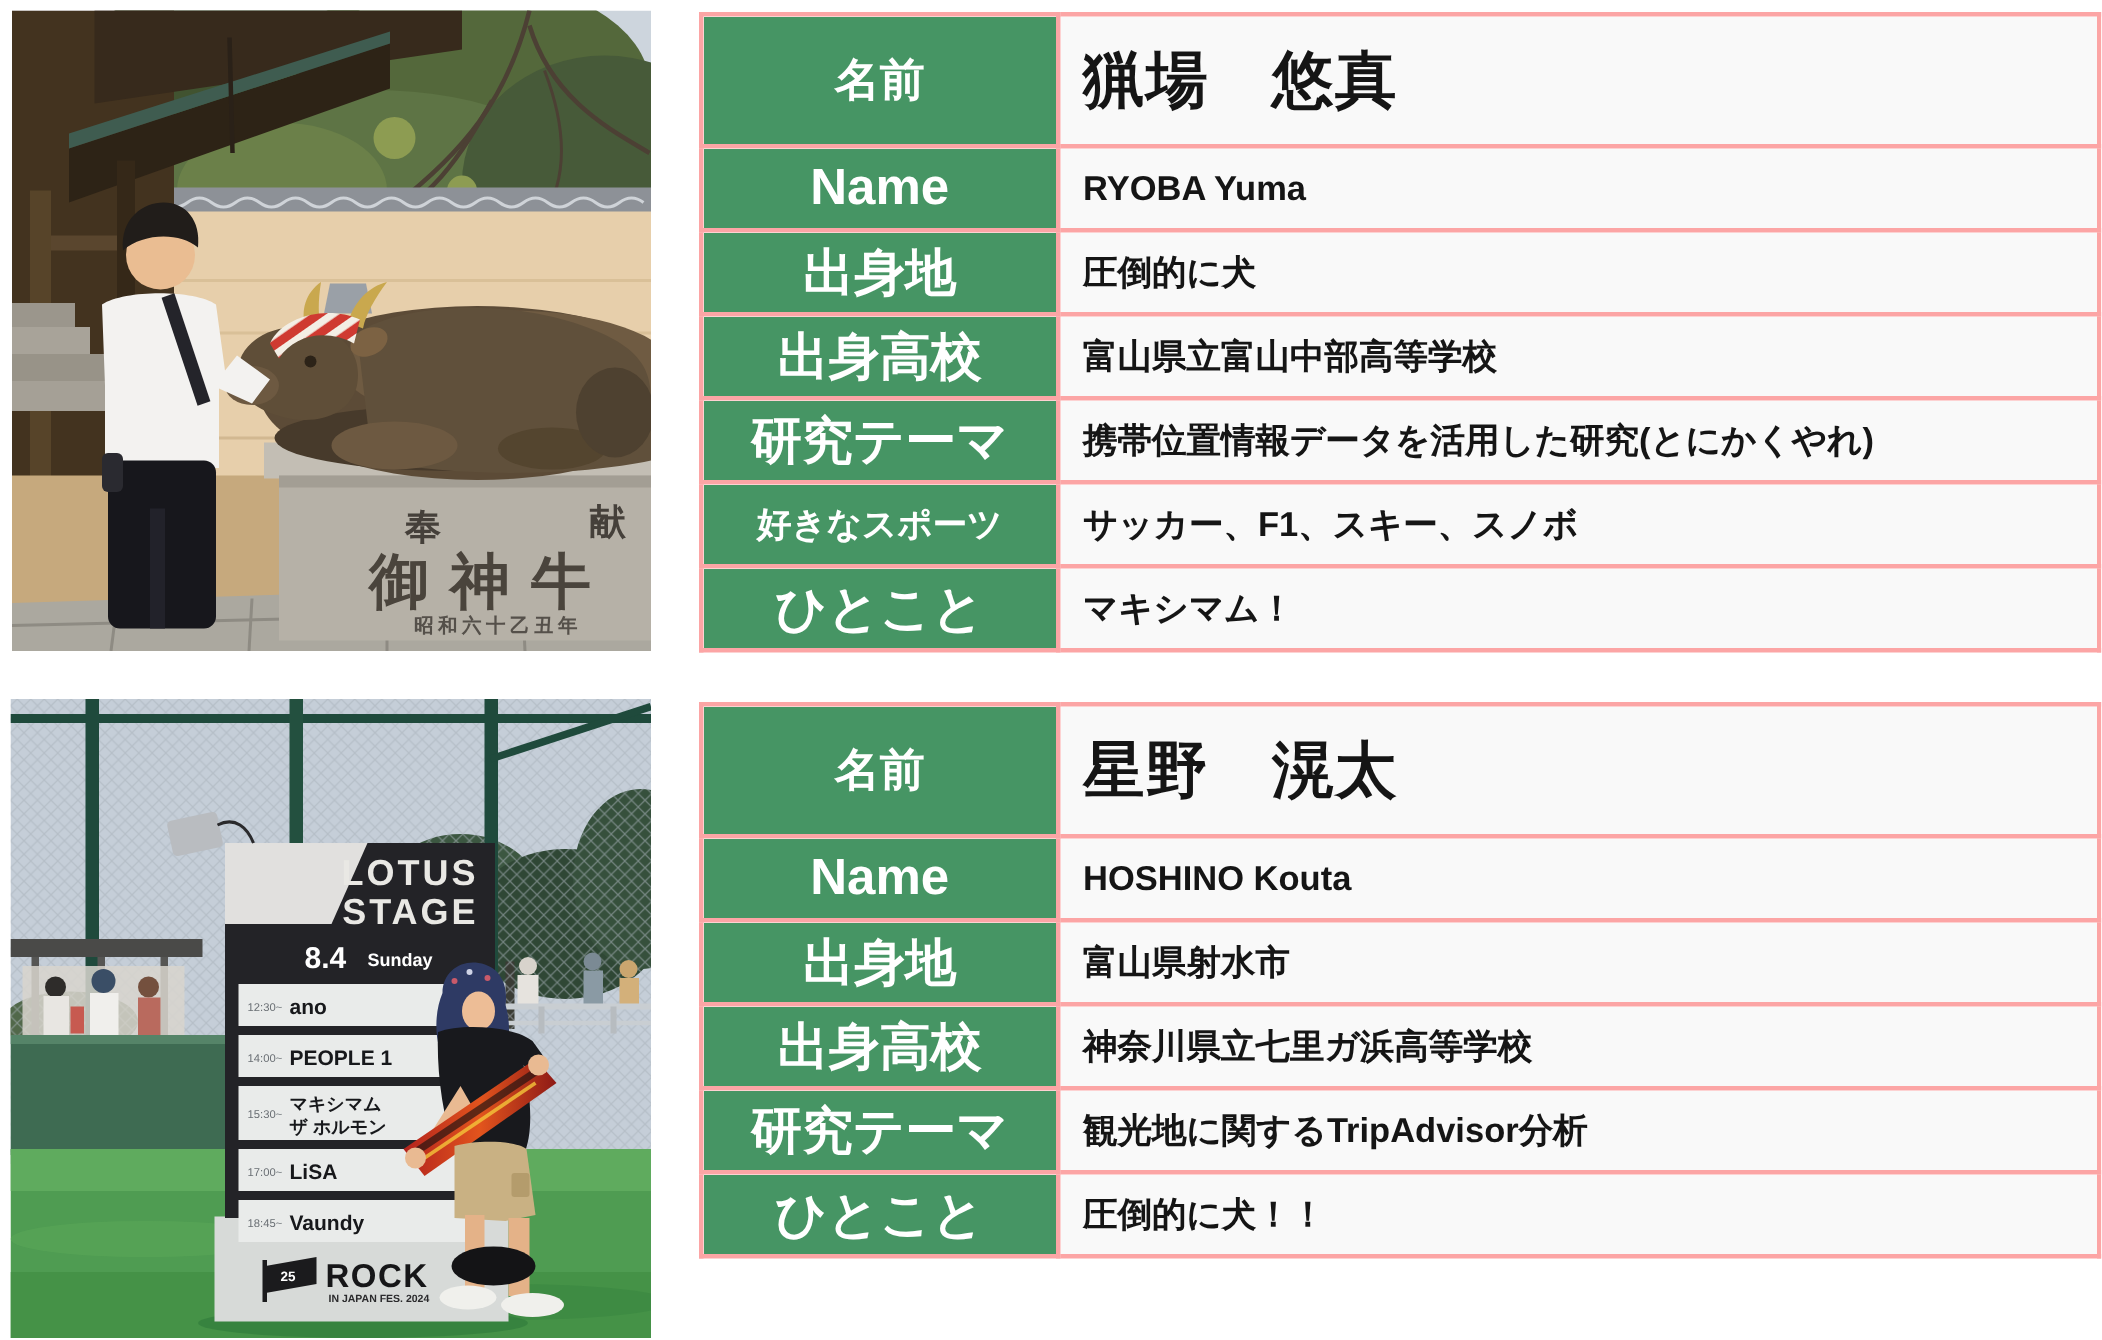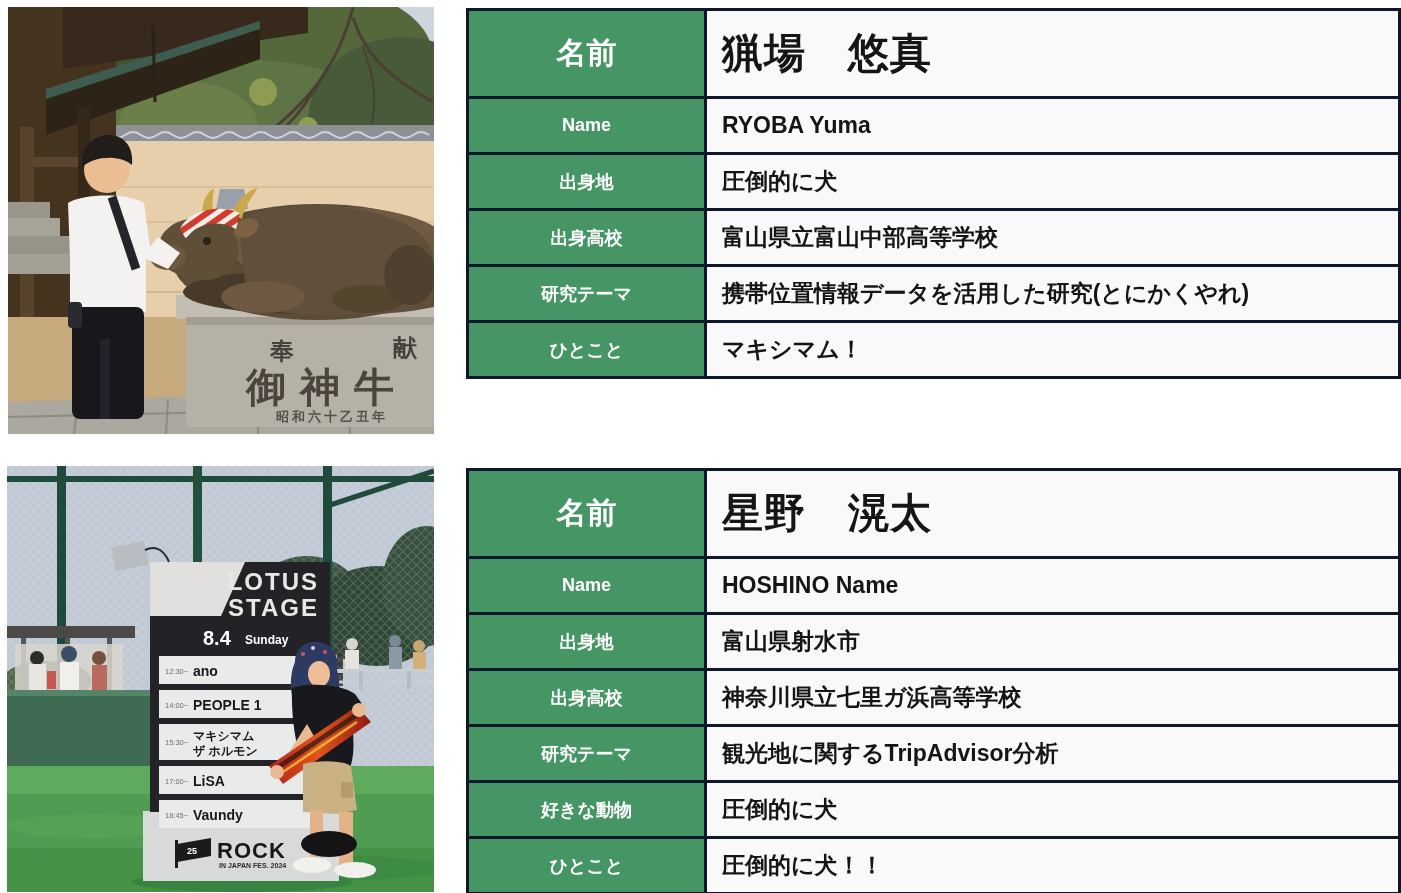--- a/index.html
+++ b/index.html
@@ -6,24 +6,24 @@
   body{font-family:"Liberation Sans","DejaVu Sans",sans-serif;}
   #page{position:relative;width:1401px;height:893px;background:#ffffff;overflow:hidden;}
 
   .photo{position:absolute;display:block;}
   #photo1{left:8px;top:7px;width:426px;height:427px;}
   #photo2{left:7px;top:466px;width:427px;height:426px;}
 
   table.card{position:absolute;border-collapse:collapse;table-layout:fixed;width:935px;}
   #table1{left:466px;top:8px;}
   #table2{left:466px;top:468px;}
-  table.card td{border:3px solid #0f172a;overflow:hidden;}
+  table.card td{border:3px solid #fca5a5;overflow:hidden;}
   td.lbl{
     width:233px;background:#469564;color:#ffffff;text-align:center;
-    font-weight:bold;font-size:18px;white-space:nowrap;
+    font-weight:bold;font-size:34px;white-space:nowrap;
   }
   td.val{
     background:#f9f9f9;color:#151515;font-weight:bold;font-size:23px;
     padding:0 0 0 15px;white-space:nowrap;
   }
   tr.row-normal{height:56px;}
   tr.row-name{height:88px;}
   tr.row-name td.lbl{font-size:30px;}
   tr.row-name td.val{font-size:41px;letter-spacing:1px;}
   tr.row-sports td.lbl{font-size:23px;}
@@ -156,20 +156,24 @@
         <td class="lbl">出身地</td>
         <td class="val">圧倒的に犬</td>
       </tr>
       <tr class="row-normal">
         <td class="lbl">出身高校</td>
         <td class="val">富山県立富山中部高等学校</td>
       </tr>
       <tr class="row-normal">
         <td class="lbl">研究テーマ</td>
         <td class="val">携帯位置情報データを活用した研究(とにかくやれ)</td>
+      </tr>
+      <tr class="row-normal row-sports">
+        <td class="lbl">好きなスポーツ</td>
+        <td class="val">サッカー、F1、スキー、スノボ</td>
       </tr>
       <tr class="row-normal">
         <td class="lbl">ひとこと</td>
         <td class="val">マキシマム！</td>
       </tr>
     </tbody>
   </table>
 
   <svg id="photo2" class="photo" viewBox="0 0 427 426">
     <defs>
@@ -316,38 +320,34 @@
   </svg>
 
   <table id="table2" class="card">
     <tbody>
       <tr class="row-name">
         <td class="lbl">名前</td>
         <td class="val">星野　滉太</td>
       </tr>
       <tr class="row-normal">
         <td class="lbl">Name</td>
-        <td class="val">HOSHINO Name</td>
+        <td class="val">HOSHINO Kouta</td>
       </tr>
       <tr class="row-normal">
         <td class="lbl">出身地</td>
         <td class="val">富山県射水市</td>
       </tr>
       <tr class="row-normal">
         <td class="lbl">出身高校</td>
         <td class="val">神奈川県立七里ガ浜高等学校</td>
       </tr>
       <tr class="row-normal">
         <td class="lbl">研究テーマ</td>
         <td class="val">観光地に関するTripAdvisor分析</td>
       </tr>
       <tr class="row-normal">
-        <td class="lbl">好きな動物</td>
-        <td class="val">圧倒的に犬</td>
-      </tr>
-      <tr class="row-normal">
         <td class="lbl">ひとこと</td>
         <td class="val">圧倒的に犬！！</td>
       </tr>
     </tbody>
   </table>
 
 </div>
 
 </body></html>

